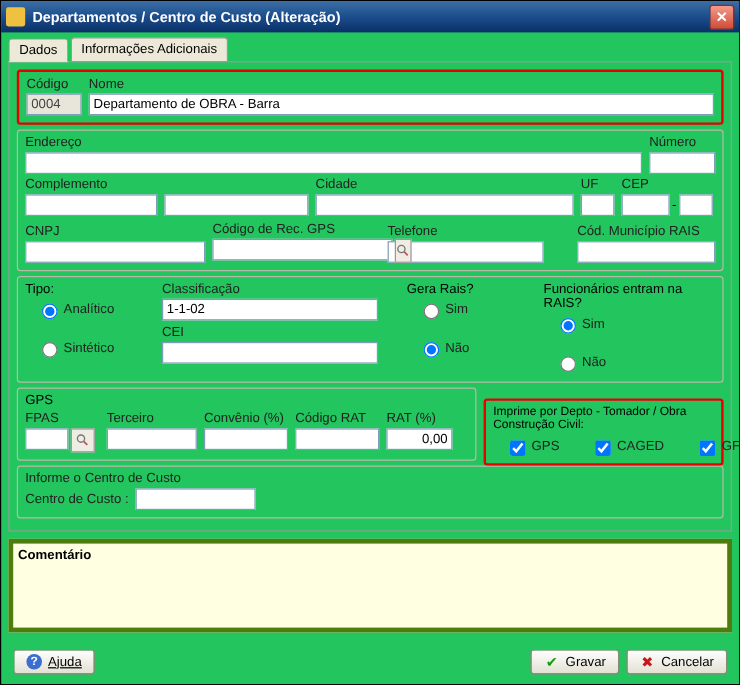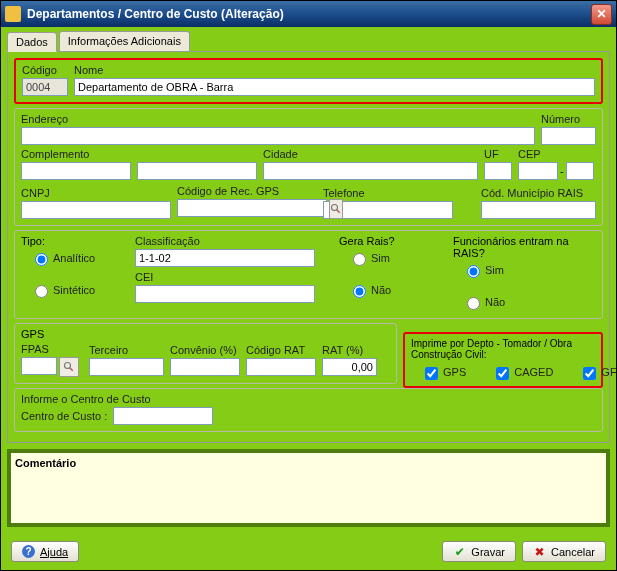--- a/index.html
+++ b/index.html
@@ -9,21 +9,21 @@
     font-size: 11px;
     background: #fff;
     width: 617px;
     height: 571px;
     overflow: hidden;
   }
   .window {
     width: 617px;
     height: 571px;
     border: 1px solid #000;
-    background: #84cc16;
+    background: #22c55e;
     display: flex;
     flex-direction: column;
   }
   .titlebar {
     height: 26px;
     background: linear-gradient(180deg, #3b6ea5 0%, #1c4d8c 50%, #0a2f66 100%);
     color: #fff;
     display: flex;
     align-items: center;
     padding: 0 4px;
@@ -314,21 +314,21 @@
                 <label>Não</label>
               </div>
           </div>
         </div>
       </div>
     </div>
 
     <div class="row" style="gap:6px">
       <div class="frame" style="flex:1">
         <div class="grp-title">GPS</div>
-        <div class="row" style="align-items:center">
+        <div class="row" style="align-items:flex-start">
           <div class="col" style="width:62px">
             <label>FPAS</label>
             <div style="display:flex;gap:2px">
               <input type="text" style="width: 36px;">
               <div class="lookup-btn">
                 <svg viewBox="0 0 16 16">
                     <circle cx="6" cy="6" r="4" fill="none" stroke="#777" stroke-width="1.5"></circle>
                     <line x1="9" y1="9" x2="13" y2="13" stroke="#b56" stroke-width="2"></line>
                   </svg>
               </div>

